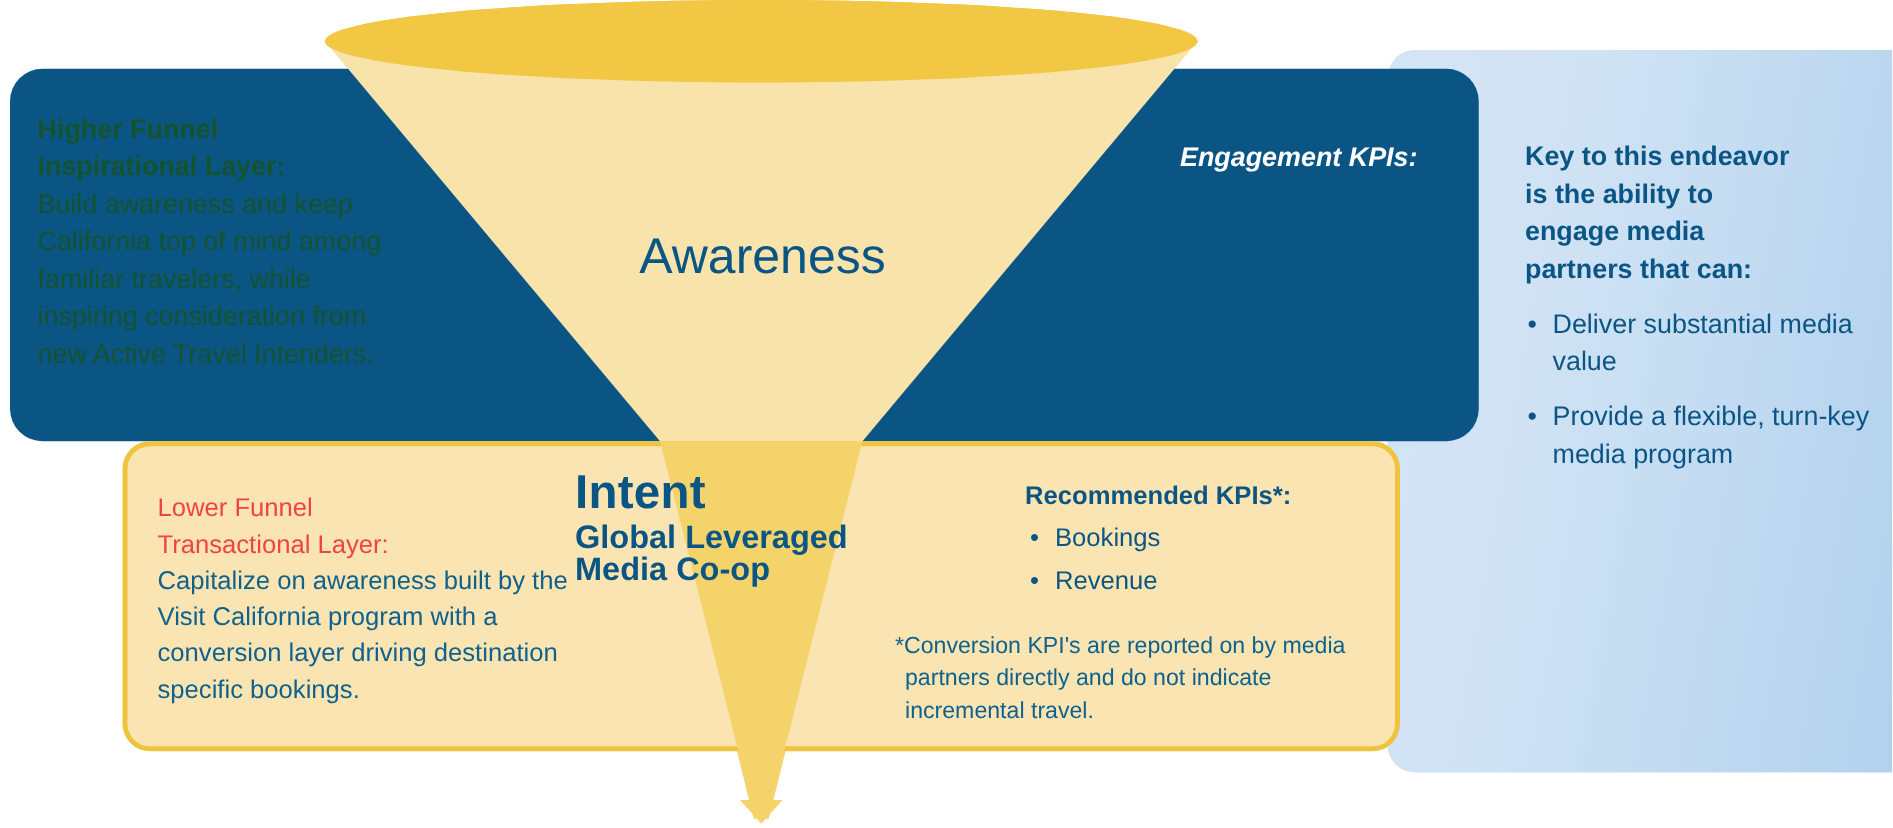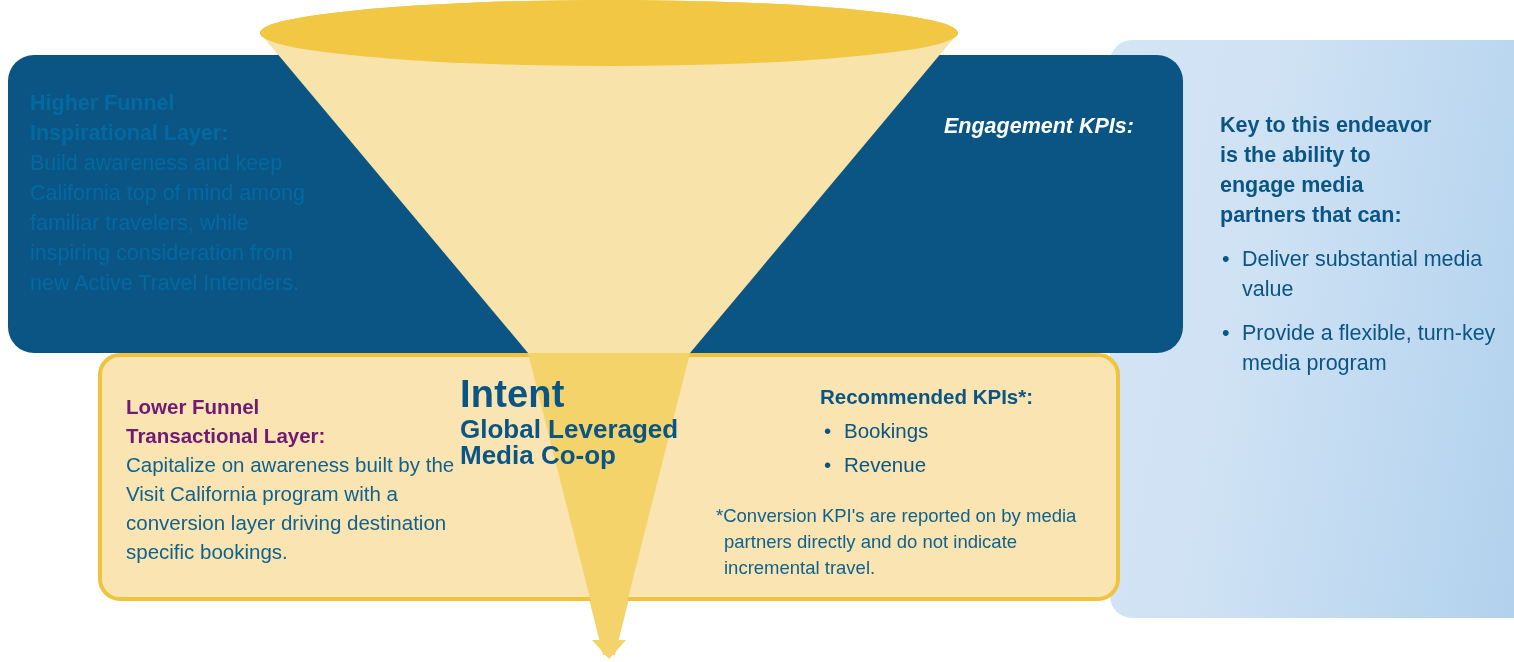--- a/index.html
+++ b/index.html
@@ -69,21 +69,21 @@
     box-sizing: border-box;
   }
 
   
   .tblock { position: absolute; }
 
   .higher-funnel {
     left: 30px;
     top: 88px;
     width: 300px;
-    color: #0369a1;
+    color: #14532d;
     font-size: 21.5px;
     line-height: 30px;
   }
   .higher-funnel .hd { font-weight: bold; }
 
   .engagement-kpis {
     left: 944px;
     top: 108px;
     width: 230px;
     color: #ffffff;
@@ -134,22 +134,22 @@
 
   .lower-funnel {
     left: 126px;
     top: 392px;
     width: 370px;
     color: #10628E;
     font-size: 20.5px;
     line-height: 29px;
   }
   .lower-funnel .hd {
-    font-weight: bold;
-    color: #701a75;
+    font-weight: normal;
+    color: #ef4444;
   }
 
   .funnel-center-label {
     left: 460px;
     top: 372px;
     width: 300px;
     text-align: left;
     color: #0A5584;
   }
   .funnel-center-label .intent {
@@ -241,20 +241,21 @@
       <ellipse cx="609" cy="33" rx="349" ry="33" fill="#F2C744"></ellipse>
     </svg>
   </div>
 
   <div class="tblock higher-funnel layer-text">
     <div class="hd">Higher Funnel</div>
     <div class="hd">Inspirational Layer:</div>
     <div>Build awareness and keep California top of mind among familiar travelers, while inspiring consideration from new Active Travel Intenders.</div>
   </div>
 
+  <div class="tblock awareness-label layer-text">Awareness</div>
 
   <div class="tblock engagement-kpis layer-text">
     <div class="hd">Engagement KPIs:</div>
   </div>
 
   <div class="tblock right-text layer-text">
     <div class="hd">
       <div>Key to this endeavor</div>
       <div>is the ability to</div>
       <div>engage media</div>

